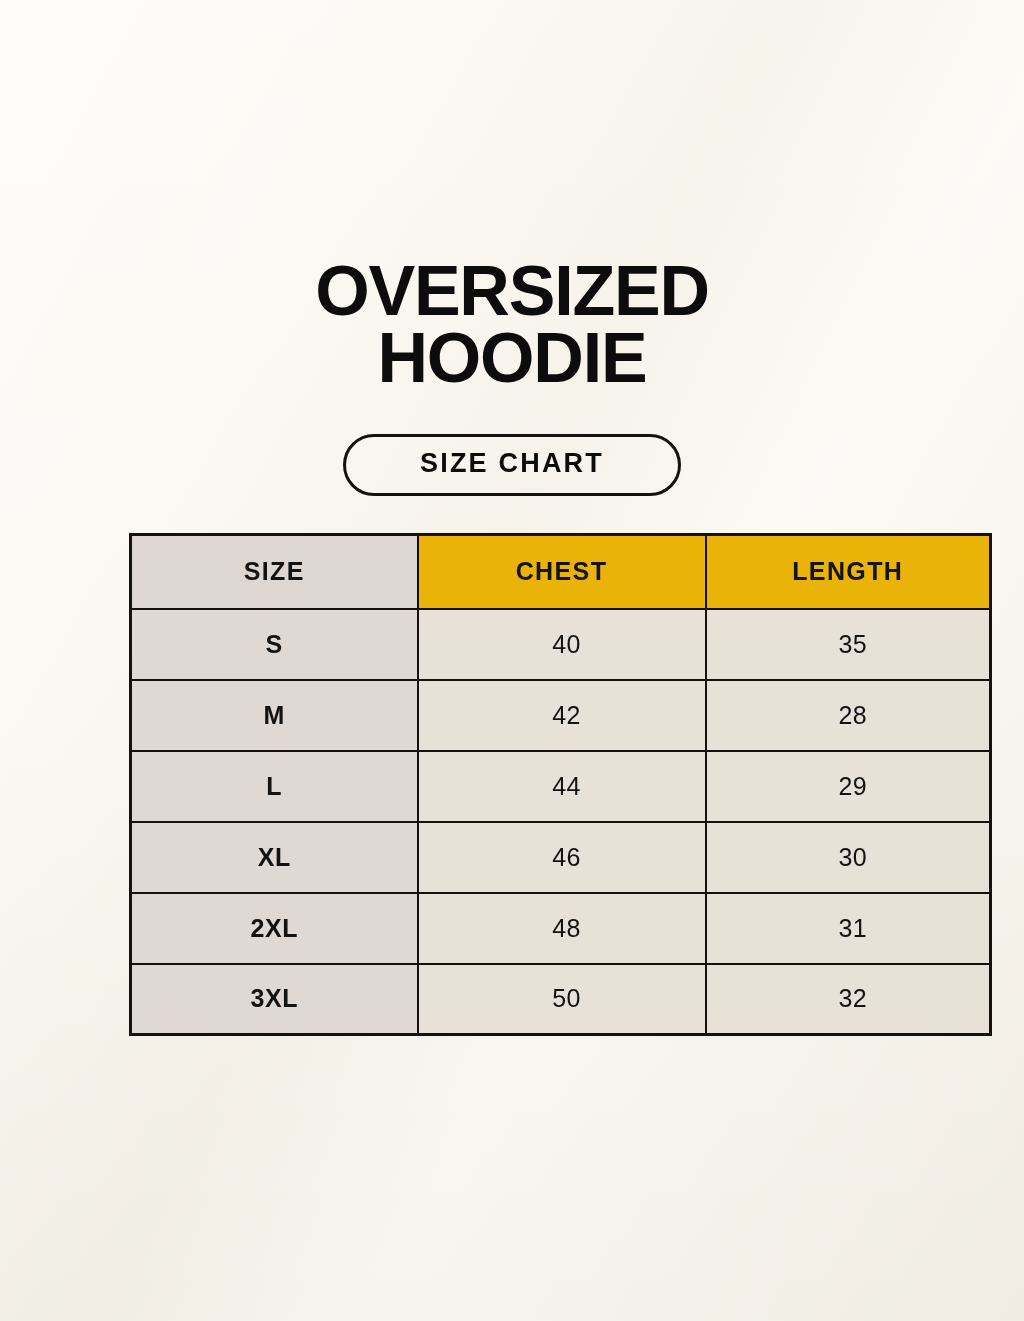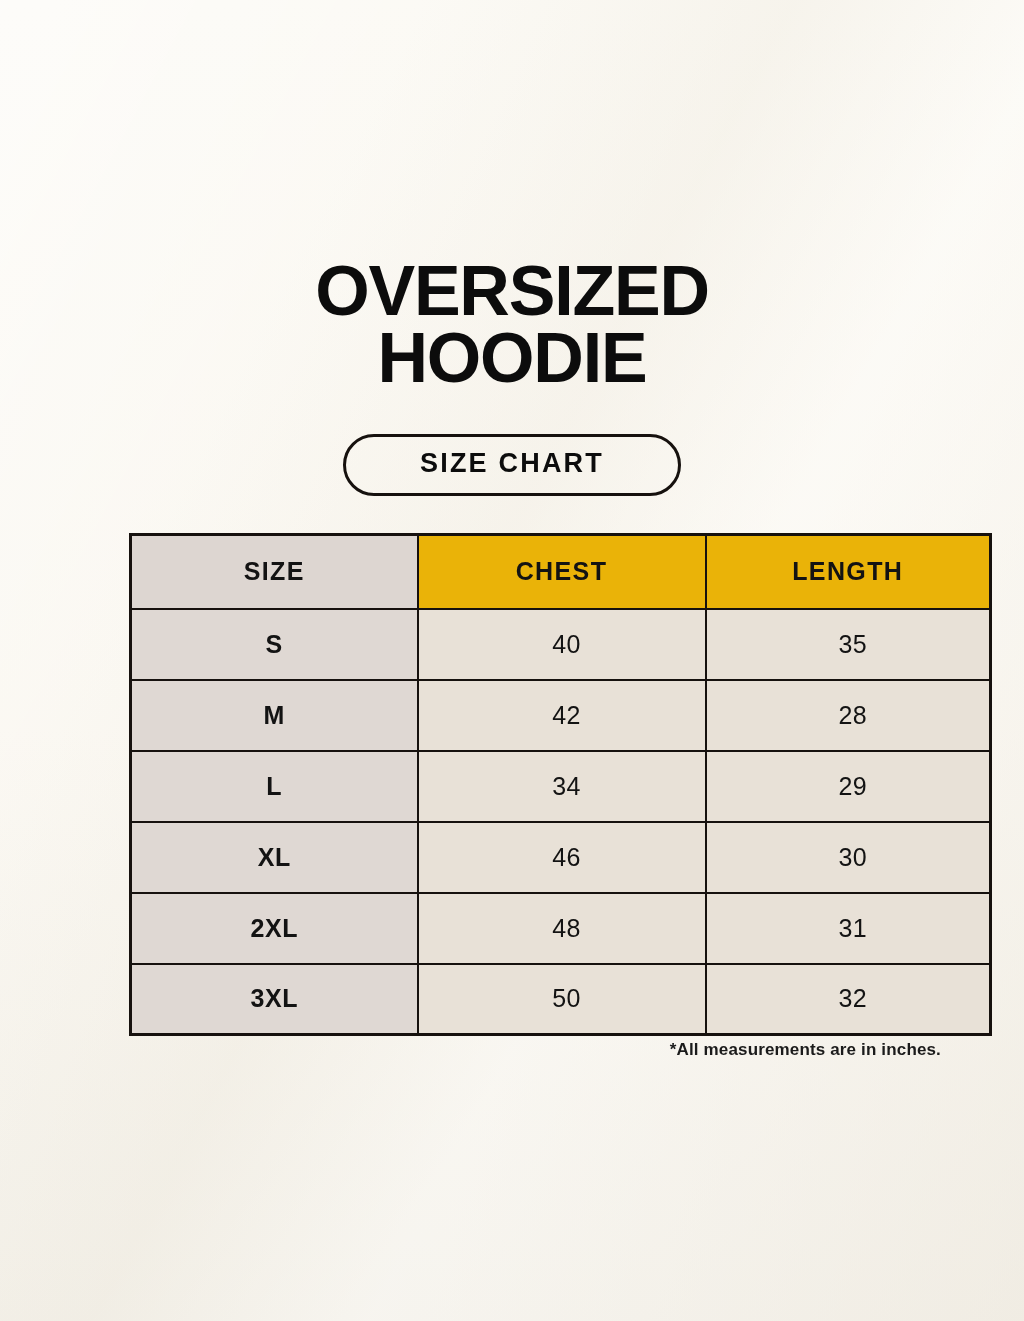--- a/index.html
+++ b/index.html
@@ -182,21 +182,21 @@
           <td class="cell-val">40</td>
           <td class="cell-val">35</td>
         </tr>
         <tr>
           <td class="cell-size">M</td>
           <td class="cell-val">42</td>
           <td class="cell-val">28</td>
         </tr>
         <tr>
           <td class="cell-size">L</td>
-          <td class="cell-val">34</td>
+          <td class="cell-val">44</td>
           <td class="cell-val">29</td>
         </tr>
         <tr>
           <td class="cell-size">XL</td>
           <td class="cell-val">46</td>
           <td class="cell-val">30</td>
         </tr>
         <tr>
           <td class="cell-size">2XL</td>
           <td class="cell-val">48</td>
@@ -204,15 +204,14 @@
         </tr>
         <tr>
           <td class="cell-size">3XL</td>
           <td class="cell-val">50</td>
           <td class="cell-val">32</td>
         </tr>
       </tbody>
     </table>
   </div>
 
-  <div class="footnote">*All measurements are in inches.</div>
 
 </div>
 
 </body></html>

